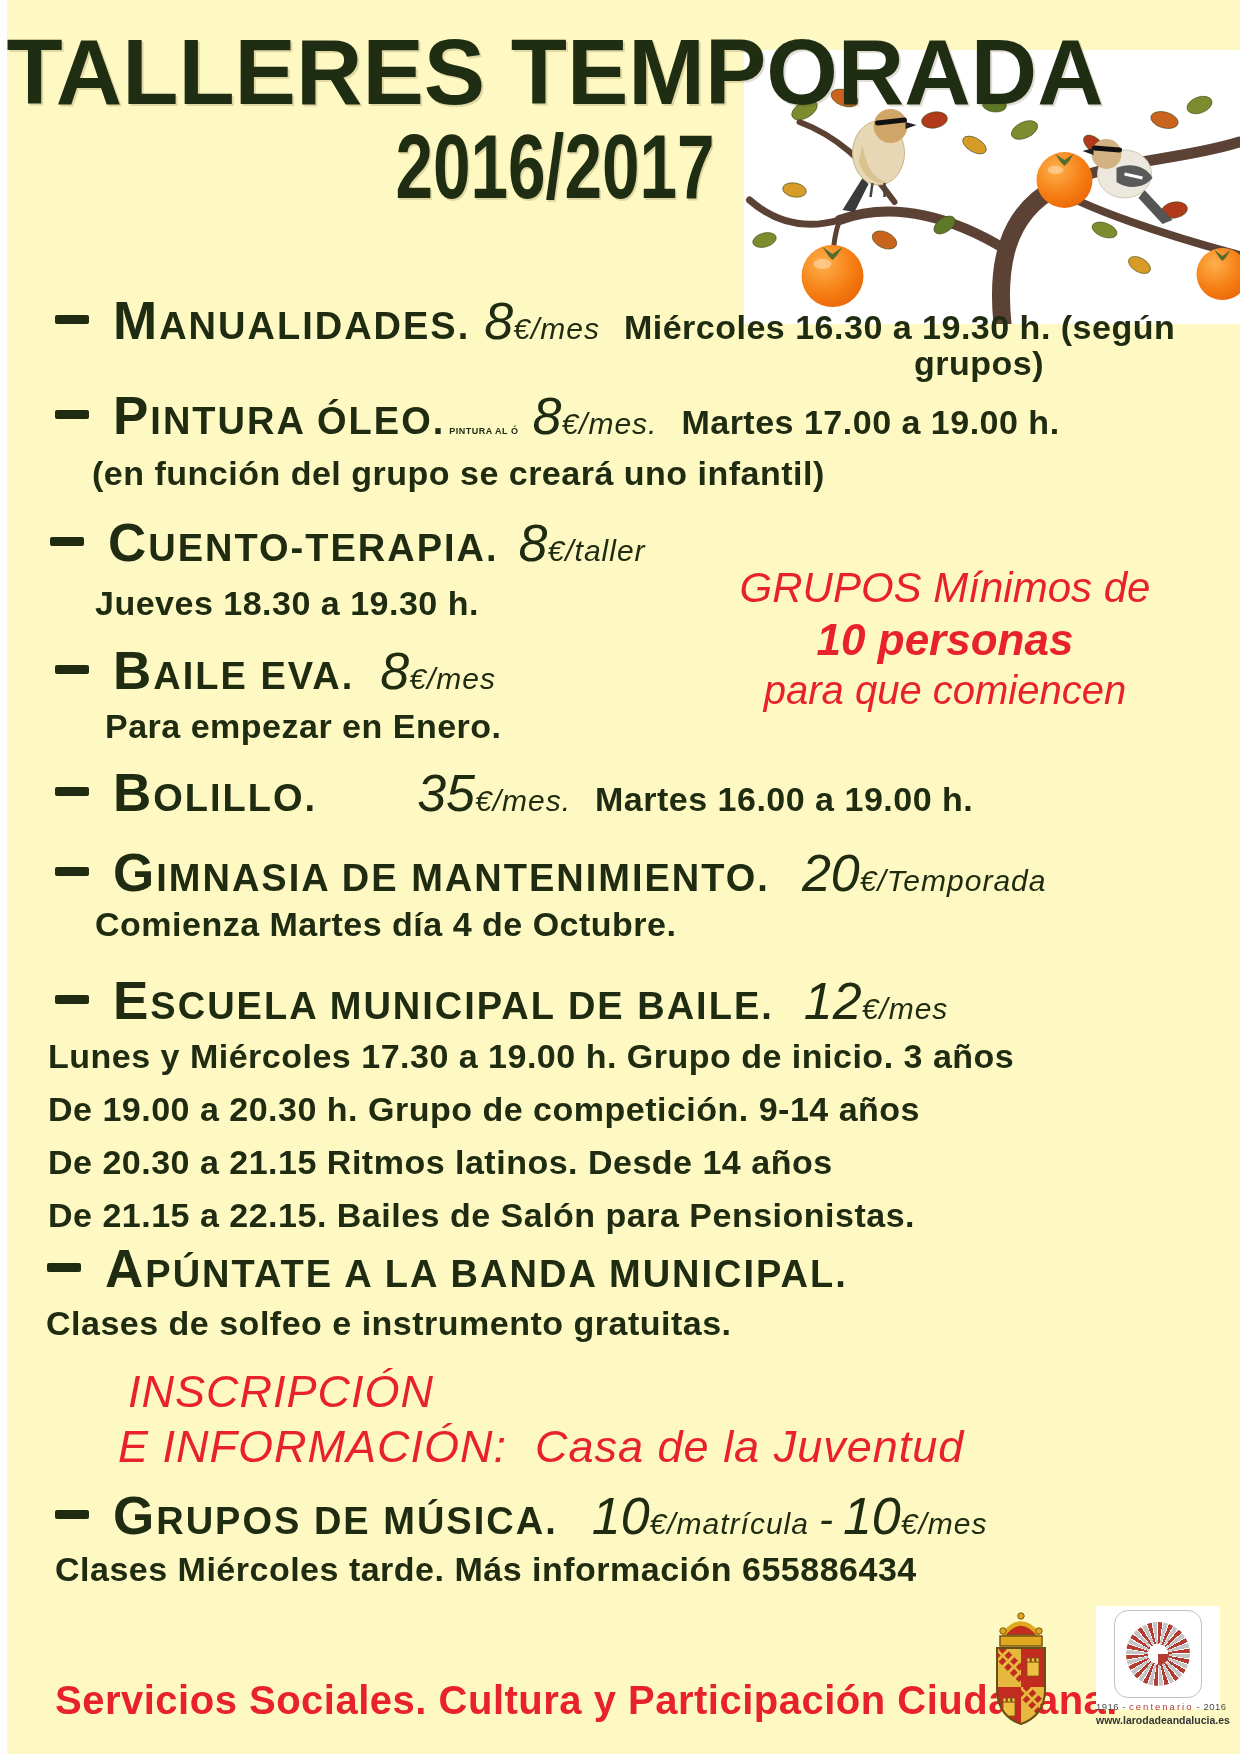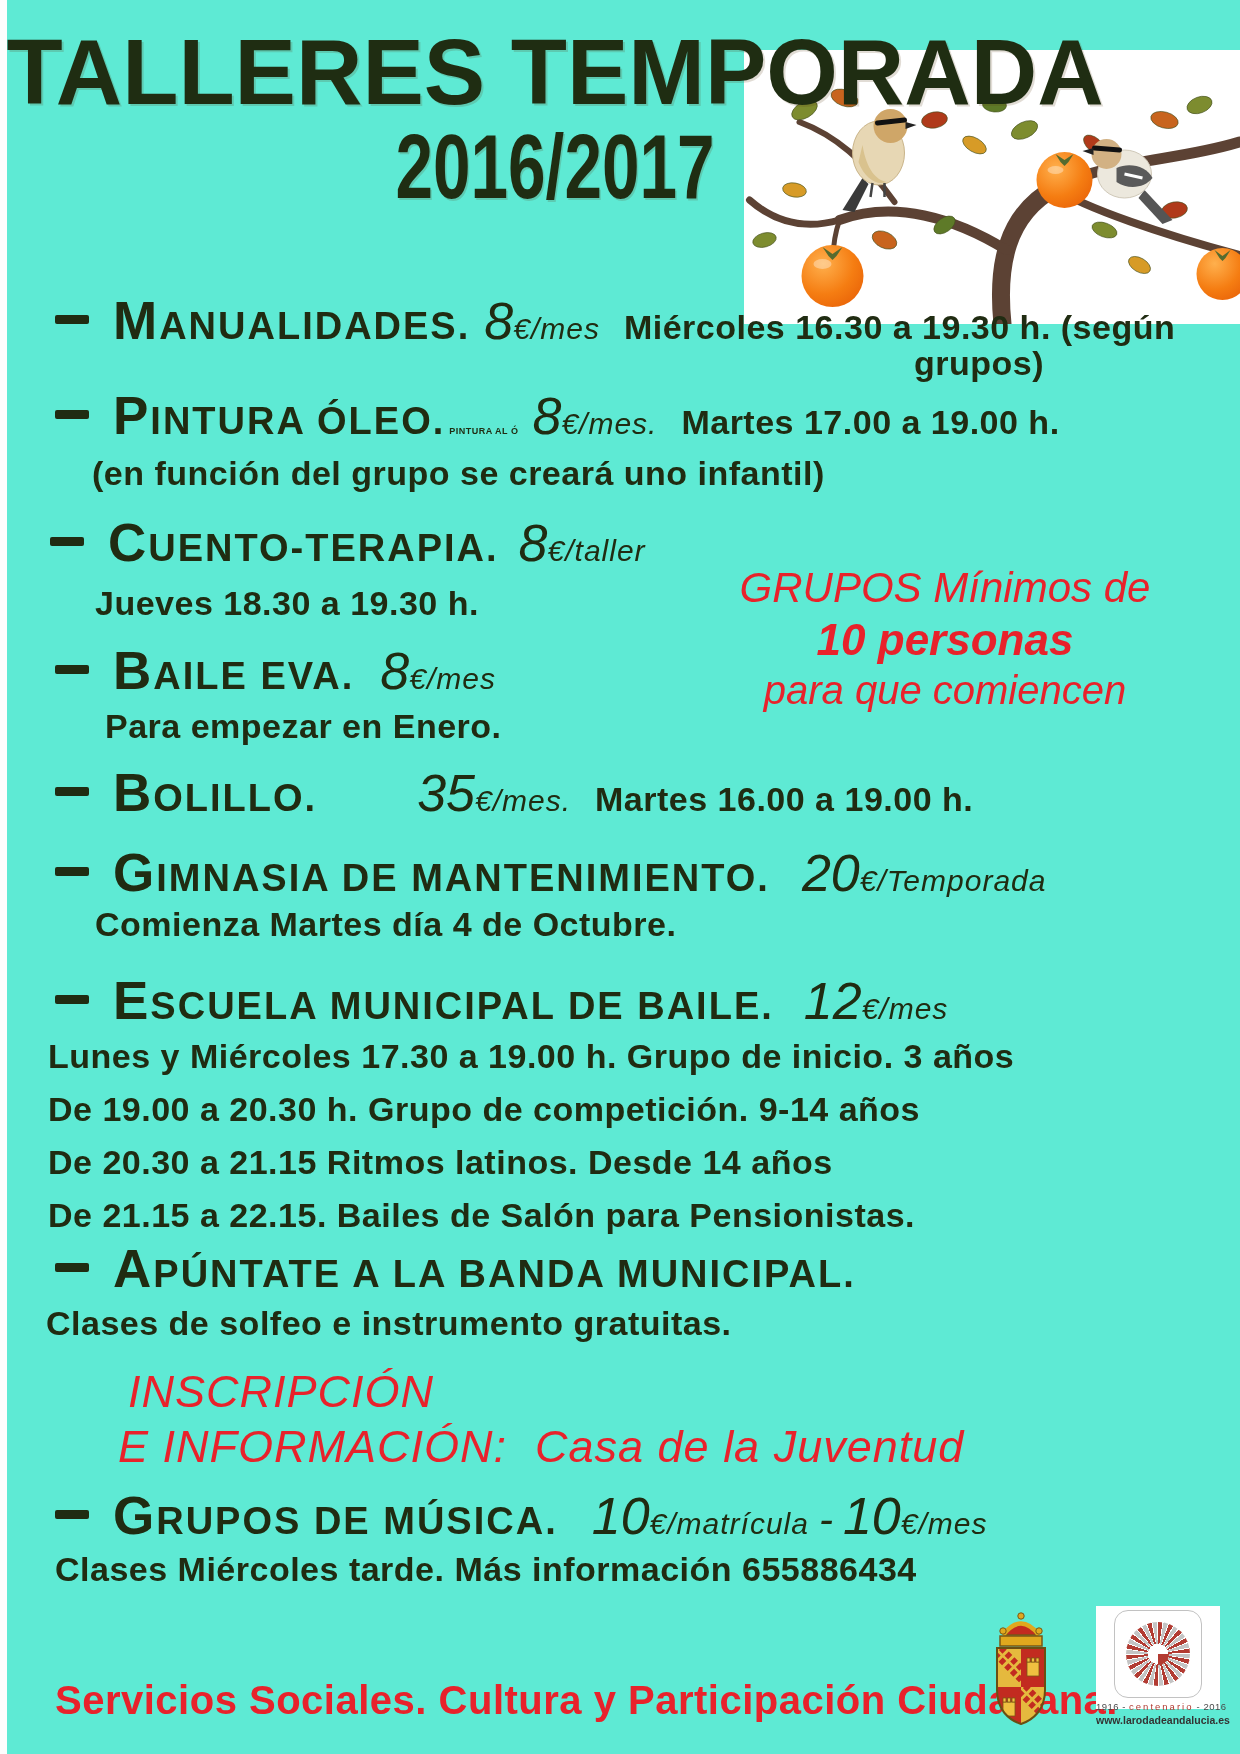--- a/index.html
+++ b/index.html
@@ -1,18 +1,18 @@
 <!DOCTYPE html>
 <html><head>
 <meta charset="utf-8">
 <style>
   html,body{margin:0;padding:0;background:#8a8a8a;}
   .poster{
     position:relative; width:1240px; height:1754px; overflow:hidden;
-    background:#5eead4;
+    background:#fef9c3;
     font-family:"Liberation Sans", sans-serif;
     color:#202c12;
   }
   .edge-strip{position:absolute;left:0;top:0;width:7px;height:1754px;background:#fdfdfd;}
   .photo{
     position:absolute; left:744px; top:50px; width:496px; height:274px;
     background:#ffffff; z-index:1;
   }
   .title-line{
     position:absolute; left:0; width:1110px; text-align:center; z-index:2;
@@ -215,21 +215,21 @@
   <div class="row note" style="top:907px; left:95px;">Comienza Martes día 4 de Octubre.</div>
 
   <div class="row" style="top:974px; left:55px;">
     <span class="dash"></span><span class="wname">ESCUELA MUNICIPAL DE BAILE.</span><span class="amt" style="margin-left:30px;">12</span><span class="unit">€/mes</span>
   </div>
   <div class="row note" style="top:1039px; left:48px;">Lunes y Miércoles 17.30 a 19.00 h. Grupo de inicio. 3 años</div>
   <div class="row note" style="top:1092px; left:48px;">De 19.00 a 20.30 h. Grupo de competición. 9-14 años</div>
   <div class="row note" style="top:1145px; left:48px;">De 20.30 a 21.15 Ritmos latinos. Desde 14 años</div>
   <div class="row note" style="top:1198px; left:48px;">De 21.15 a 22.15. Bailes de Salón para Pensionistas.</div>
 
-  <div class="row" style="top:1242px; left:55px;text-align:center;">
+  <div class="row" style="top:1242px; left:47px;text-align:center;">
     <span class="dash"></span><span class="wname">APÚNTATE A LA BANDA MUNICIPAL.</span>
   </div>
   <div class="row note" style="top:1306px; left:46px;">Clases de solfeo e instrumento gratuitas.</div>
 
   <div class="grupos">
     <div class="g1">GRUPOS Mínimos de</div>
     <div class="g2">10 personas</div>
     <div class="g3">para que comiencen</div>
   </div>
 

